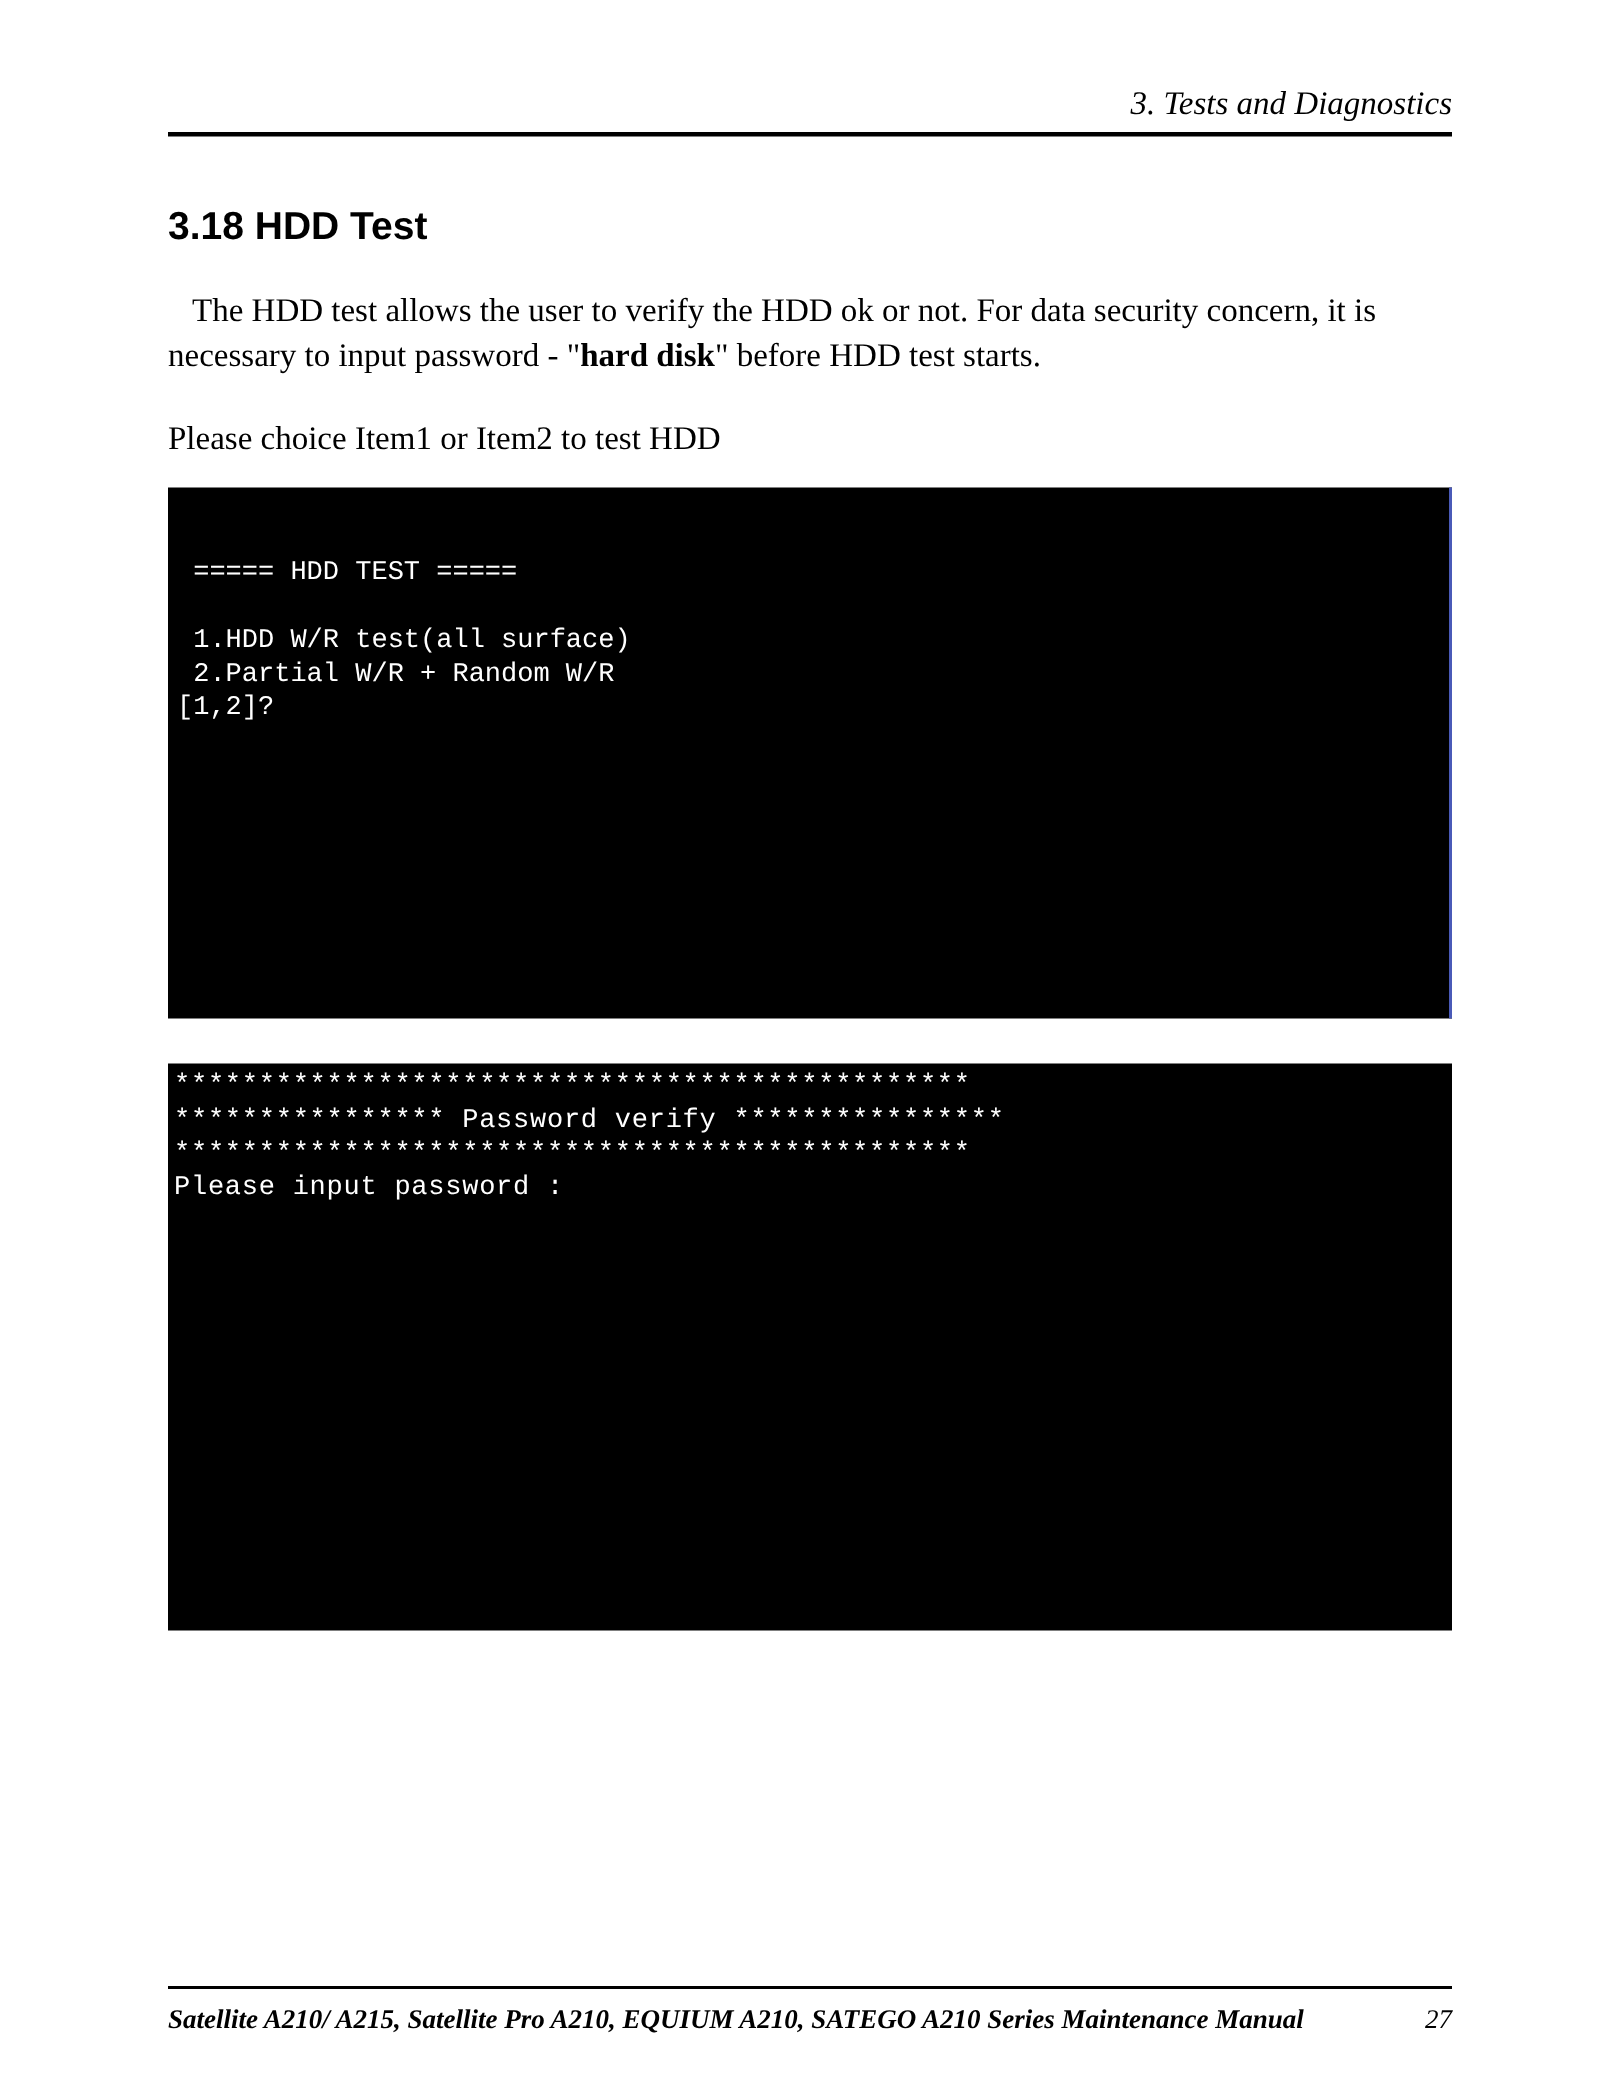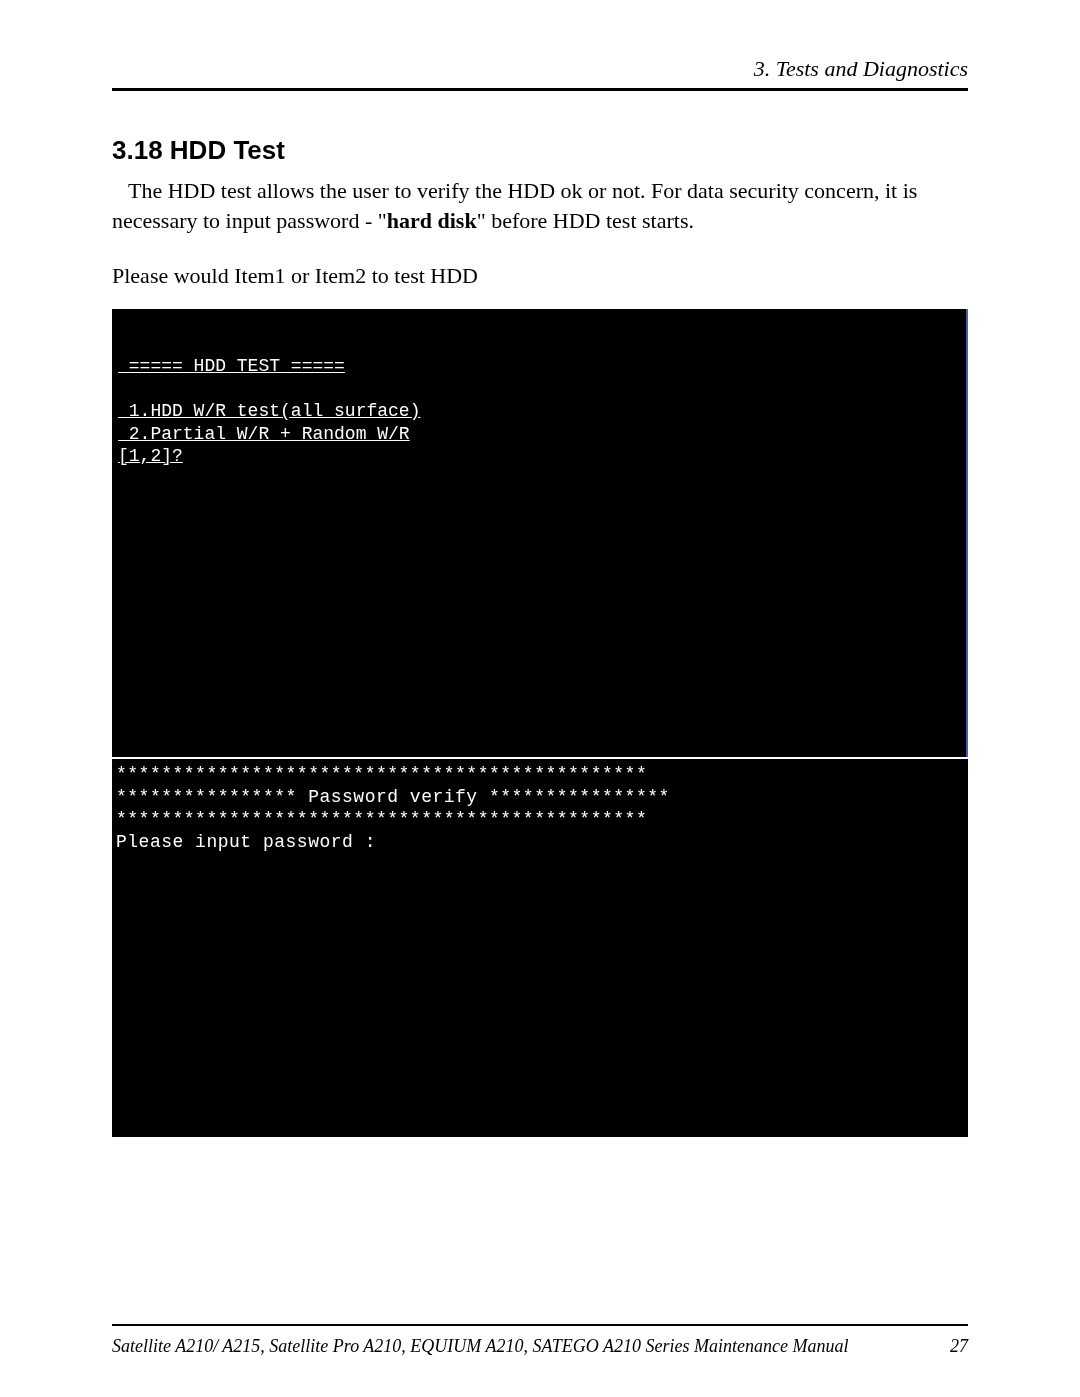--- a/index.html
+++ b/index.html
@@ -27,21 +27,21 @@
       padding-bottom: 6px;
     }
     .header-rule {
       border-top: 3px solid #000;
       margin-bottom: 44px;
     }
     .section-title {
       font-family: Arial, Helvetica, sans-serif;
       font-weight: bold;
       font-size: 26px;
-      margin-bottom: 10px;
+      margin-bottom: 26px;
     }
     .body-text {
       font-size: 22px;
       line-height: 1.35;
       margin-bottom: 26px;
     }
     .body-text.indented {
       text-indent: 16px;
     }
     .body-text.nomargin {
@@ -55,24 +55,24 @@
       background: #000;
       color: #fff;
       font-family: "Courier New", Courier, monospace;
       font-size: 18px;
       line-height: 1.25;
       padding: 6px 4px;
       white-space: pre;
       overflow: hidden;
     }
     .terminal.first {
-      height: 448px;
+      height: 354px;
       padding: 46px 6px 6px 6px;
       border-right: 2px solid #4a5ab8;
-      text-decoration: underline;
+      margin-bottom: 28px;
     }
     .terminal.second {
       height: 378px;
       padding: 4px 4px;
       margin-top: 2px;
     }
     .terminal.second .line {
       letter-spacing: 0.5px;
     }
     .footer {
@@ -83,20 +83,21 @@
       border-top: 2px solid #000;
       margin-bottom: 10px;
     }
     .footer-row {
       display: flex;
       justify-content: space-between;
       font-size: 18px;
     }
     .footer-left {
       font-style: italic;
+      font-weight: bold;
     }
     .footer-right {
       font-style: italic;
     }
   </style>
 </head>
 <body>
 
 <div class="page">
 
@@ -104,21 +105,21 @@
     <span>3.  Tests and Diagnostics</span>
   </div>
   <div class="header-rule"></div>
 
   <h2 class="section-title">3.18  HDD Test</h2>
 
   <p class="body-text indented">
     <span>The HDD test allows the user to verify the HDD ok or not. For data security concern, it is necessary to input password - "</span><span class="password">hard disk</span><span>" before HDD test starts.</span>
   </p>
 
-  <p class="body-text nomargin">Please would Item1 or Item2 to test HDD</p>
+  <p class="body-text nomargin">Please choice Item1 or Item2 to test HDD</p>
 
   <div class="terminal first"><span class="line"> ===== HDD TEST =====</span>
 <span class="line"></span>
 <span class="line"> 1.HDD W/R test(all surface)</span>
 <span class="line"> 2.Partial W/R + Random W/R</span>
 <span class="line">[1,2]?</span></div>
 
 
   <div class="terminal second"><span class="line">***********************************************</span>
 <span class="line">**************** Password verify ****************</span>

